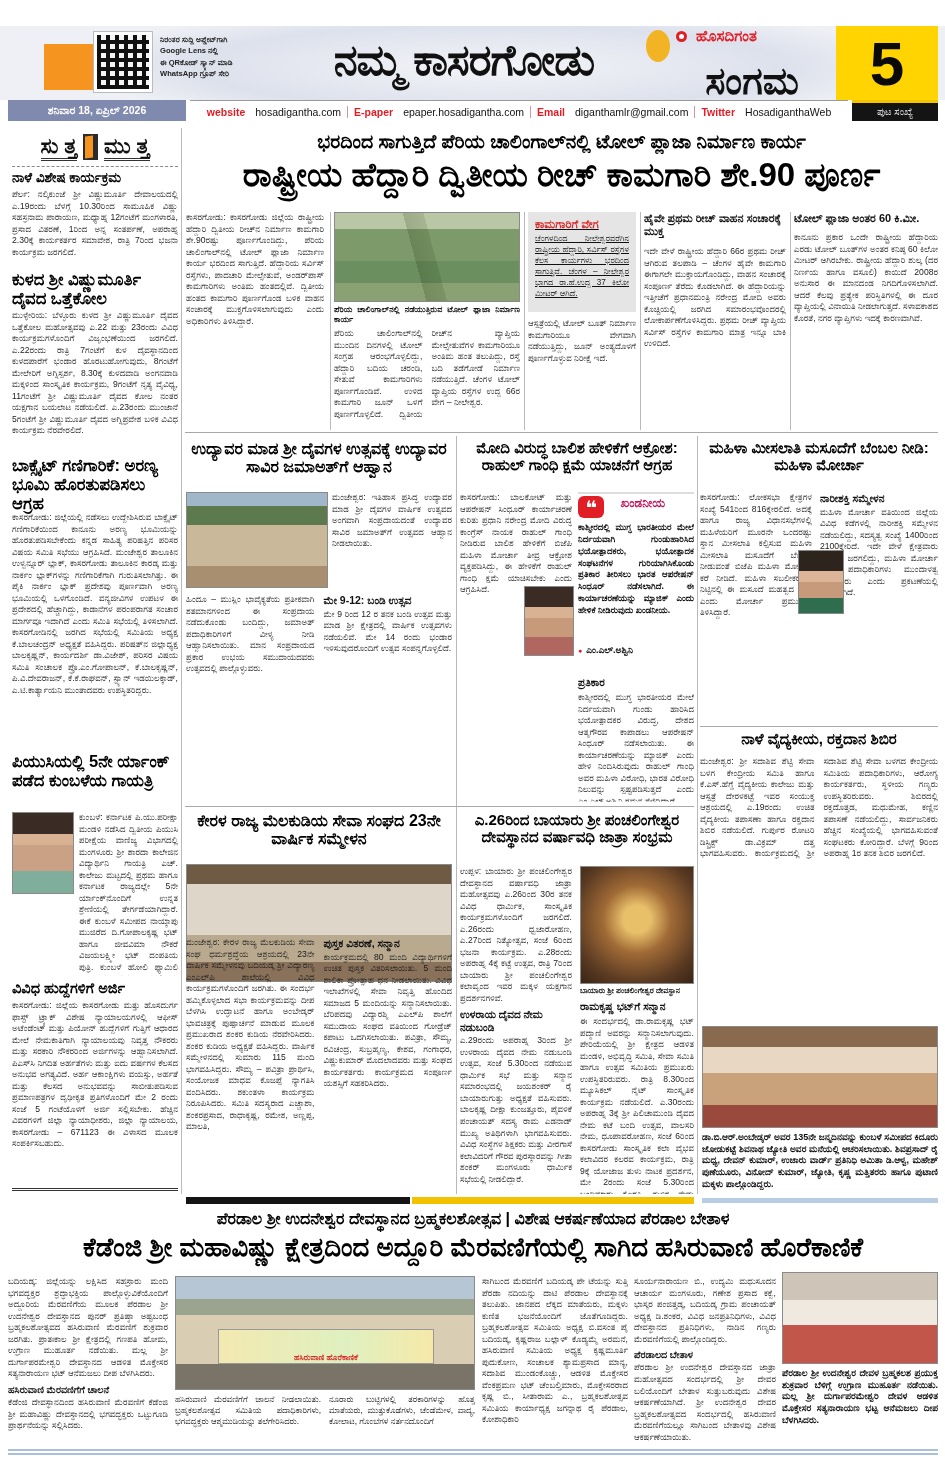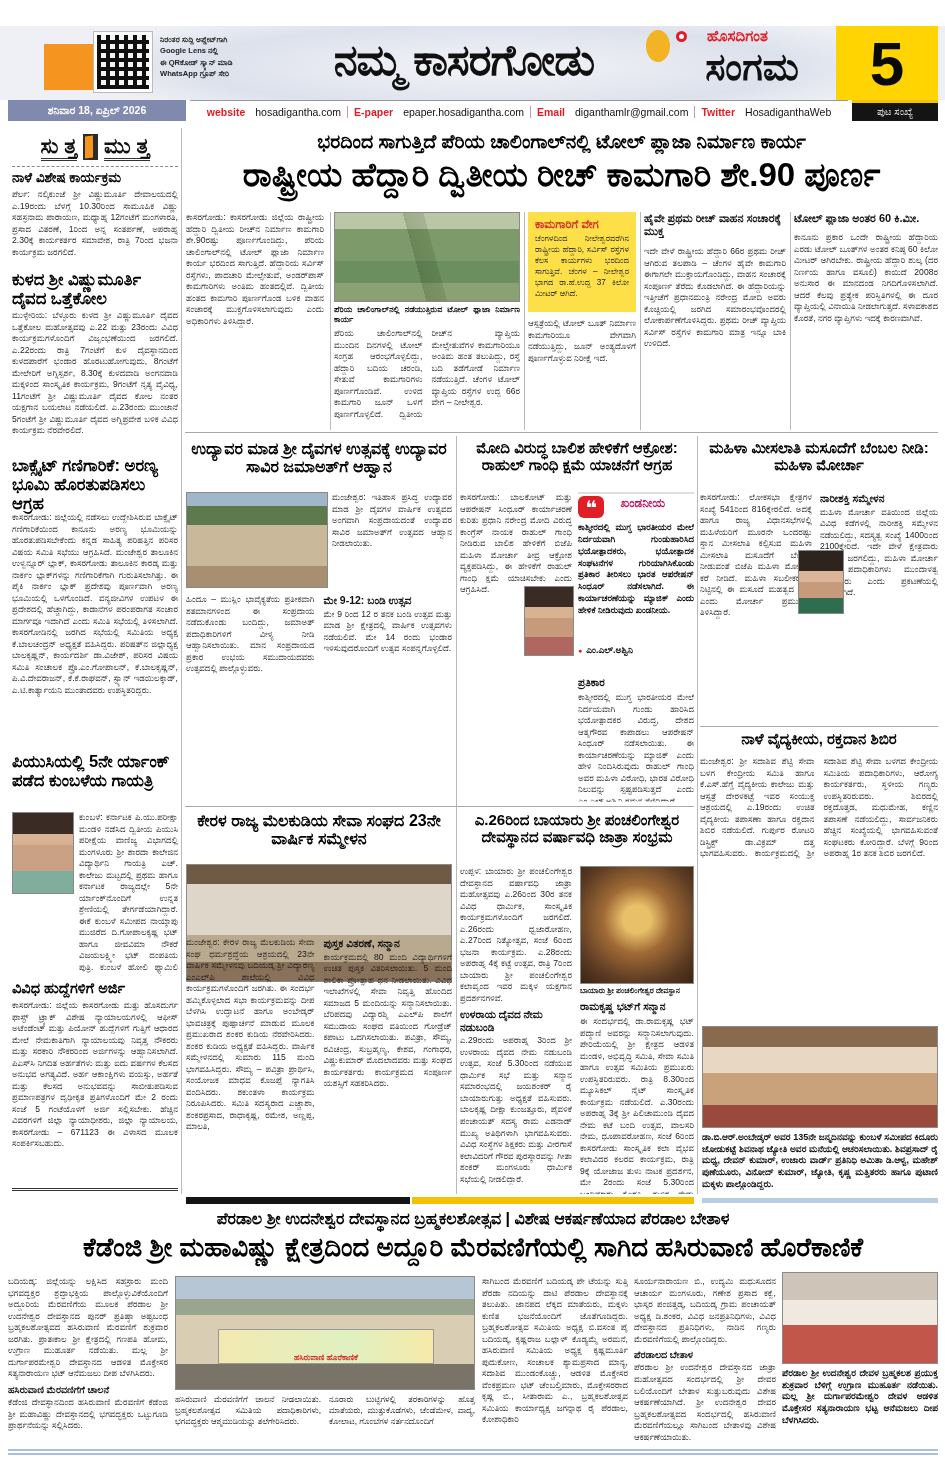--- a/index.html
+++ b/index.html
@@ -21,43 +21,43 @@
      background:radial-gradient(ellipse 420px 60px at 52% 55%,#f3f4f8 0%,#dde1ec 70%,#eef0f5 100%);}
   .orange-block{left:44px;top:44px;width:74px;height:46px;background:#f5941f;}
   .qr{left:93px;top:31px;width:60px;height:62px;background:#fff;border:1px solid #bbb;padding:3px;box-sizing:border-box;}
   .qr-inner{width:100%;height:100%;
      background:
        repeating-linear-gradient(0deg,#111 0 4px,transparent 4px 9px),
        repeating-linear-gradient(90deg,#111 0 4px,#f5f5f5 4px 9px);}
   .promo{left:160px;top:34px;width:118px;height:60px;font-size:7.6px;line-height:1.5;font-weight:bold;color:#222;}
   .np-title{left:268px;top:28px;width:392px;height:66px;font-size:43px;letter-spacing:-1px;display:flex;align-items:center;justify-content:center;}
   .yellow-dot{left:646px;top:30px;width:24px;height:32px;background:#f2b325;border-radius:50%;}
-  .brand-row{left:676px;top:28px;width:150px;height:16px;display:flex;align-items:center;gap:20px;}
+  .brand-row{left:676px;top:28px;width:150px;height:16px;display:flex;align-items:center;gap:9px;}
   .brand-logo{width:11px;height:11px;border-radius:50%;background:#e11d26;position:relative;flex:0 0 auto;}
   .brand-logo:after{content:"";position:absolute;left:3px;top:3px;width:5px;height:5px;border-radius:50%;background:#fff;}
   .brand-name{color:#e11d26;font-weight:900;font-size:15px;}
-  .edition{left:672px;top:42px;width:160px;height:52px;font-size:38px;font-weight:900;display:flex;align-items:center;justify-content:center;}
+  .edition{left:672px;top:56px;width:160px;height:52px;font-size:38px;font-weight:900;display:flex;align-items:center;justify-content:center;}
   .pageno-block{left:836px;top:26px;width:102px;height:74px;background:#ffd400;display:flex;align-items:center;justify-content:center;}
   .pageno{font-size:62px;font-weight:900;color:#0a0a0a;}
   .date-box{left:8px;top:100px;width:178px;height:21px;background:#8089ae;color:#fff;font-size:10.5px;font-weight:bold;
             display:flex;align-items:center;justify-content:center;}
   .info-strip{left:190px;top:100px;width:658px;height:21px;border-top:1px solid #999;display:flex;align-items:center;justify-content:center;font-size:10.5px;gap:6px;}
   .info-item{display:flex;gap:10px;align-items:center;}
   .info-item+.info-item{border-left:1px solid #c9a;padding-left:6px;}
   .info-label{color:#e11d26;font-weight:bold;}
   .page-label-box{left:852px;top:100px;width:86px;height:21px;background:#141414;border-top:3px solid #f5c400;color:#fff;
                   font-size:10px;display:flex;align-items:center;justify-content:center;box-sizing:border-box;}
   
   .seclogo{left:12px;top:128px;width:166px;height:38px;display:flex;align-items:center;justify-content:center;gap:6px;
            border-bottom:1px dashed #888;}
   .secword{font-size:21px;font-weight:900;border-bottom:3px double #333;}
   .door-icon{width:15px;height:26px;background:#2b2b2b;position:relative;flex:0 0 auto;}
   .door-icon:after{content:"";position:absolute;left:2px;top:2px;width:8px;height:22px;background:#f5941f;transform:skewY(-8deg);}
   .sidehead{font-weight:900;line-height:1.15;color:#000;}
-  .graybox{background:#fde047;padding:6px 7px;box-sizing:border-box;}
+  .graybox{background:#e5e5e5;padding:6px 7px;box-sizing:border-box;text-decoration:underline;}
   .graybox-title{color:#d92b2b;font-weight:900;font-size:11.5px;margin-bottom:3px;}
   .quote-box{border-top:2px solid #ddd;padding-top:2px;box-sizing:border-box;}
   .quote-icon{width:26px;height:22px;background:#e11d26;border-radius:6px;color:#fff;font-size:20px;line-height:24px;text-align:center;font-weight:900;display:inline-block;}
   .quote-title{color:#be185d;font-weight:900;font-size:12px;display:inline-block;margin-left:12px;vertical-align:top;}
   .quote-text{font-size:8.6px;font-weight:bold;line-height:1.38;text-align:justify;margin-top:3px;}
   .byline{font-size:9px;font-weight:bold;margin-top:3px;}
   .byline:before{content:"●";color:#e11d26;font-size:7px;margin-right:4px;}
   .bar{position:absolute;}
   .banner{position:absolute;left:14%;top:46%;width:72%;height:30%;
           background:linear-gradient(90deg,#f3e9b0,#dff0c0 60%,#f6e9a8);border:1px solid #999;

